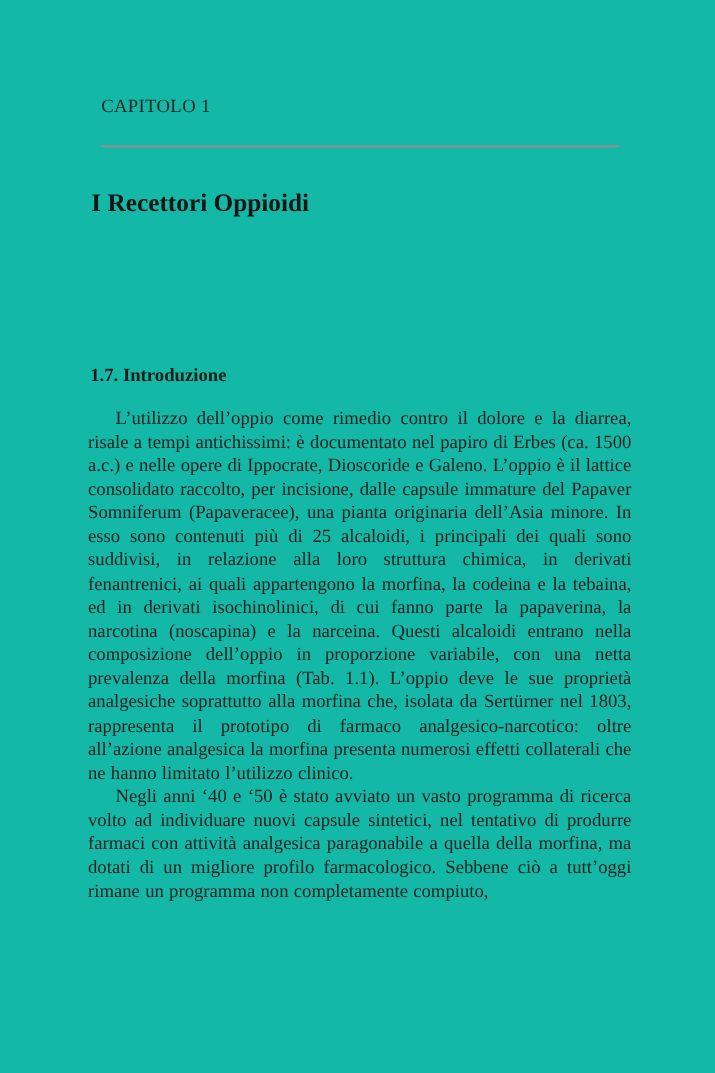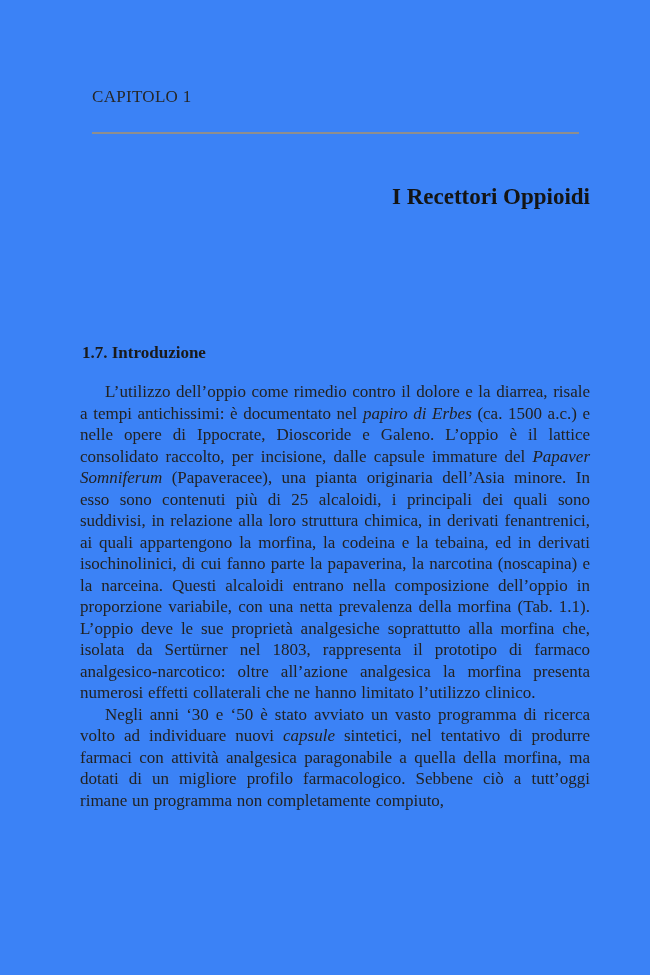--- a/index.html
+++ b/index.html
@@ -5,45 +5,44 @@
   html, body {
     margin: 0;
     padding: 0;
     background: #ffffff;
   }
   .page {
     position: relative;
     width: 650px;
     height: 975px;
     box-sizing: border-box;
-    background: #3b82f6;
-    padding: 86px 60px 0 80px;
+    background: #14b8a6;
+    padding: 86px 76px 0 80px;
     font-family: "Liberation Serif", "DejaVu Serif", serif;
     color: #1f1f1f;
     overflow: hidden;
   }
   .chapter-label {
     font-size: 17px;
     line-height: 21.5px;
     margin: 0 0 0 12px;
     letter-spacing: 0.3px;
     color: #262626;
   }
   .rule {
     height: 0;
     border-top: 2px solid #8e8e8e;
     margin: 24px 11px 0 12px;
   }
   .chapter-title {
-    margin: 48px 0 0 3px;
+    margin: 36px 0 0 3px;
     font-size: 23px;
     line-height: 30px;
     font-weight: bold;
     color: #141414;
-    text-align: right;
   }
   .section-heading {
     margin: 130px 0 0 2px;
     font-size: 17px;
     line-height: 21.5px;
     font-weight: bold;
     color: #1a1a1a;
   }
   .body-text {
     margin-top: 18px;
@@ -51,32 +50,31 @@
   .body-text p {
     margin: 0;
     font-size: 17px;
     line-height: 21.5px;
     text-align: justify;
     text-indent: 25px;
     color: #222222;
     word-spacing: 0.5px;
   }
   .body-text p .it {
-    font-style: italic;
   }
 </style>
 </head>
 <body>
 
 <div class="page">
   <div class="chapter-label">CAPITOLO 1</div>
 
   <div class="rule"></div>
 
   <h1 class="chapter-title">I Recettori Oppioidi</h1>
 
   <h2 class="section-heading">1.7. Introduzione</h2>
 
   <div class="body-text">
       <p><span>L’utilizzo dell’oppio come rimedio contro il dolore e la diarrea, risale a tempi antichissimi: è documentato nel </span><span class="it">papiro di Erbes</span><span> (ca. 1500 a.c.) e nelle opere di Ippocrate, Dioscoride e Galeno. L’oppio è il lattice consolidato raccolto, per incisione, dalle capsule immature del </span><span class="it">Papaver Somniferum</span><span> (Papaveracee), una pianta originaria dell’Asia minore. In esso sono contenuti più di 25 alcaloidi, i principali dei quali sono suddivisi, in relazione alla loro struttura chimica, in derivati fenantrenici, ai quali appartengono la morfina, la codeina e la tebaina, ed in derivati isochinolinici, di cui fanno parte la papaverina, la narcotina (noscapina) e la narceina. Questi alcaloidi entrano nella composizione dell’oppio in proporzione variabile, con una netta prevalenza della morfina (Tab. 1.1). L’oppio deve le sue proprietà analgesiche soprattutto alla morfina che, isolata da Sertürner nel 1803, rappresenta il prototipo di farmaco analgesico-narcotico: oltre all’azione analgesica la morfina presenta numerosi effetti collaterali che ne hanno limitato l’utilizzo clinico.</span></p>
-      <p><span>Negli anni ‘30 e ‘50 è stato avviato un vasto programma di ricerca volto ad individuare nuovi </span><span class="it">capsule</span><span> sintetici, nel tentativo di produrre farmaci con attività analgesica paragonabile a quella della morfina, ma dotati di un migliore profilo farmacologico. Sebbene ciò a tutt’oggi rimane un programma non completamente compiuto,</span></p>
+      <p><span>Negli anni ‘40 e ‘50 è stato avviato un vasto programma di ricerca volto ad individuare nuovi </span><span class="it">capsule</span><span> sintetici, nel tentativo di produrre farmaci con attività analgesica paragonabile a quella della morfina, ma dotati di un migliore profilo farmacologico. Sebbene ciò a tutt’oggi rimane un programma non completamente compiuto,</span></p>
     </div>
 </div>
 
 </body></html>

